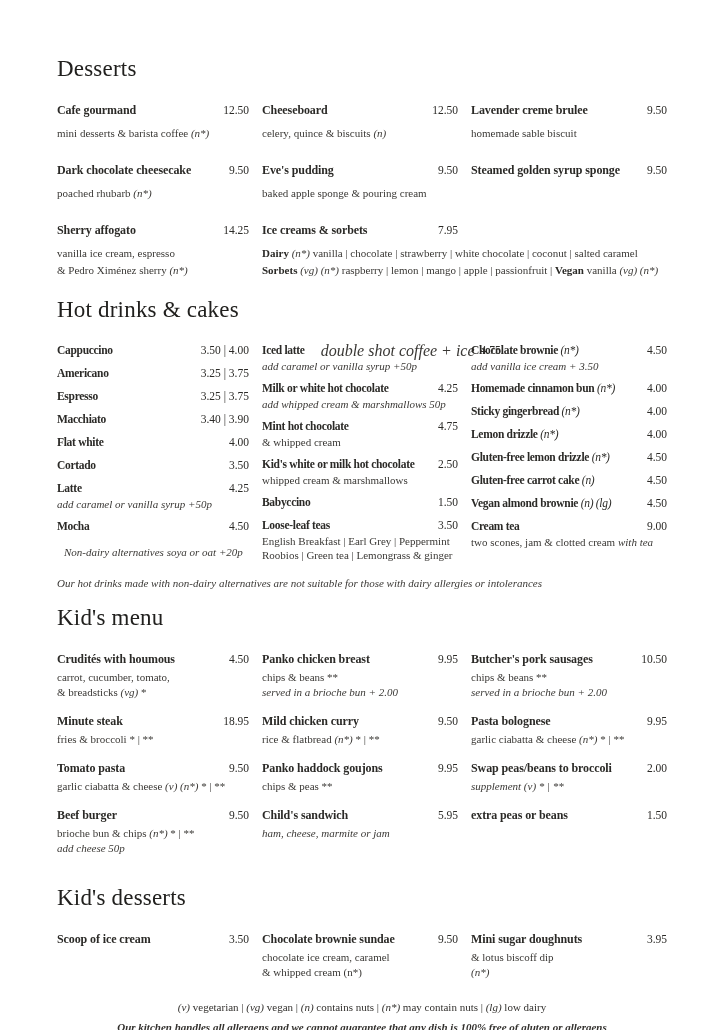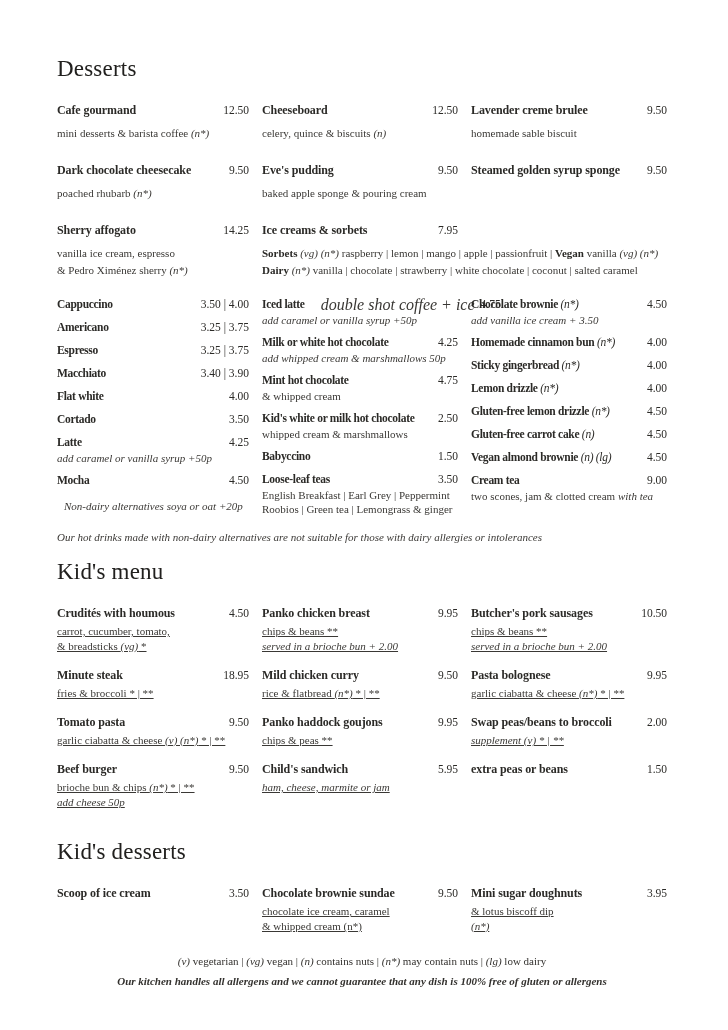--- a/index.html
+++ b/index.html
@@ -37,21 +37,21 @@
   
   .sec-hot .item{margin-bottom:8px;}
   .sec-hot .item-name{font-size:11.5px;line-height:15px;letter-spacing:-.3px;}
   .sec-hot .item-note{line-height:15px;}
   .sec-hot .item-price{line-height:15px;}
   .sec-hot .item-desc{margin-top:1px;line-height:14px;}
   .item.indent{margin-left:7px;margin-top:11px;}
   .snote{font-style:italic;font-size:11px;color:#3a3835;margin:7px 0 16px 0;}
   
   .sec-kids .item{margin-bottom:13px;}
-  .sec-kids .item-desc,.sec-kdes .item-desc{margin-top:2px;line-height:15px;text-decoration:underline;}
+  .sec-kids .item-desc,.sec-kdes .item-desc{margin-top:2px;line-height:15px;}
   .sec-kdes{margin-bottom:0;}
   
   .footer{margin-top:20px;text-align:center;}
   .fline{margin:0 0 5px 0;font-size:11px;line-height:15px;color:#33312e;}
   .fline .b{font-weight:700;} .fline .i{font-style:italic;}
 </style>
 </head>
 <body>
 
 <div class="page">
@@ -127,28 +127,29 @@
             <div class="desc-line"><span>&amp; Pedro Ximénez sherry </span><span class="i">(n*)</span></div>
           </div>
   </div>
         <div class="item span2">
     <div class="item-head">
       <span class="item-name">Ice creams &amp; sorbets</span>
 
       <span class="item-price">7.95</span>
     </div>
     <div class="item-desc">
+            <div class="desc-line"><span class="b">Dairy </span><span class="i">(n*) </span><span>vanilla | chocolate | strawberry | white chocolate | coconut | salted caramel</span></div>
             <div class="desc-line"><span class="b">Sorbets </span><span class="i">(vg) (n*) </span><span>raspberry | lemon | mango | apple | passionfruit | </span><span class="b">Vegan </span><span>vanilla </span><span class="i">(vg) (n*)</span></div>
-            <div class="desc-line"><span class="b">Dairy </span><span class="i">(n*) </span><span>vanilla | chocolate | strawberry | white chocolate | coconut | salted caramel</span></div>
           </div>
   </div>
       </div>
   </section>
 
   <section class="sec sec-hot">
+    <h2 class="stitle">Hot drinks &amp; cakes</h2>
     <div class="cols">
       <div class="col c1">
           <div class="item">
     <div class="item-head">
       <span class="item-name">Cappuccino</span>
 
       <span class="item-price">3.50 | 4.00</span>
     </div>
 
   </div>

